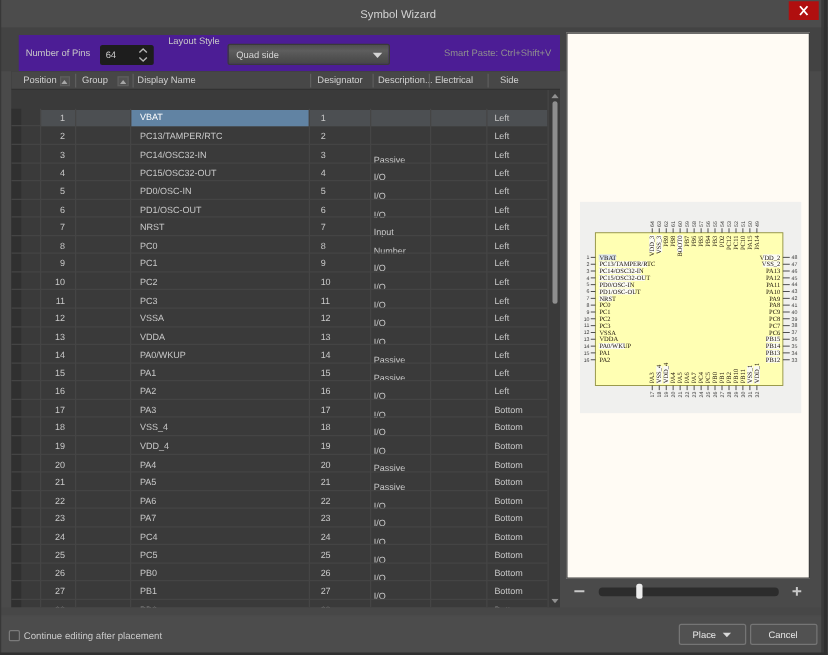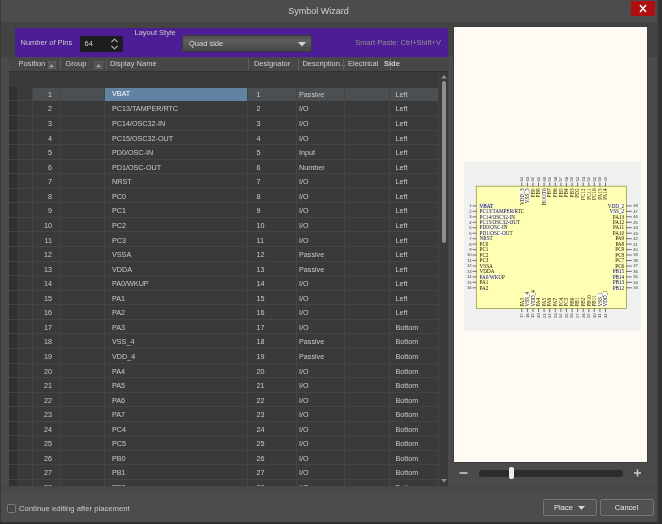--- a/index.html
+++ b/index.html
@@ -27,21 +27,21 @@
 .hsep { position:absolute; top:2px; height:11px; width:1px; background:#5e5e5e; }
 .sortbox { position:absolute; top:3.5px; width:8.5px; height:8.5px; background:#515151; border:1px solid #5e5e5e; }
 #grouprow { position:absolute; left:0; top:15px; width:439px; height:14.9px; background:#3a3a3a;
   border-bottom:1px solid #454545; color:#e2e2e2; font-size:7.5px; line-height:14px; }
 .row { position:absolute; left:0; width:438px; height:14.56px; border-bottom:1px solid #444444;
   color:#c9c9c9; font-size:7.2px; }
 .row .c { position:absolute; top:0; height:14.56px; line-height:15px; white-space:nowrap; }
 .c.num { left:23px; width:20px; text-align:right; }
 .c.dn  { left:103px; }
 .c.des { left:247.5px; }
-.c.et  { left:290px; }
+.c.et  { left:290px;margin-top:33px; }
 .c.sd  { left:386.5px; }
 .hl  { position:absolute; left:23px; top:1.4px; width:406px; height:12.9px; background:#4c4f52; }
 .hl2 { position:absolute; left:96px; top:1.4px; width:142px; height:12.9px; background:#6183a3;
   color:#fff; line-height:12.6px; padding-left:7px; }
 .vl { position:absolute; top:29.9px; bottom:0; width:1px; background:#454545; }
 
 #sbar { position:absolute; left:429px; top:15px; width:10px; height:414.2px; background:#3a3a3a;
   border-left:1px solid #454545; }
 #sthumb { position:absolute; left:2.5px; top:8.5px; width:4px; height:162px; background:#8e8e8e; border-radius:2px; }
 
@@ -106,21 +106,21 @@
       </div>
     <div class="hsep" style="left:96.7px;"></div>
     <div class="h" style="left:100.9px;">Display Name</div>
     <div class="hsep" style="left:239.3px;"></div>
     <div class="h" style="left:244.9px;">Designator</div>
     <div class="hsep" style="left:289.1px;"></div>
     <div class="h" style="left:293.4px;">Description...</div>
     <div class="hsep" style="left:334px;"></div>
     <div class="h" style="left:339px;">Electrical</div>
     <div class="hsep" style="left:380.5px;"></div>
-    <div class="h" style="left:375px;font-weight:bold;">Side</div>
+    <div class="h" style="left:391px;">Side</div>
   </div>
   <div id="gutter"></div>
   <div class="row" style="top:29.90px;">
       <div class="hl"></div>
       <div class="hl2">VBAT</div>
       <div class="c num">1</div>
       <div class="c des">1</div>
       <div class="c et">Passive</div>
       <div class="c sd">Left</div>
     </div>

